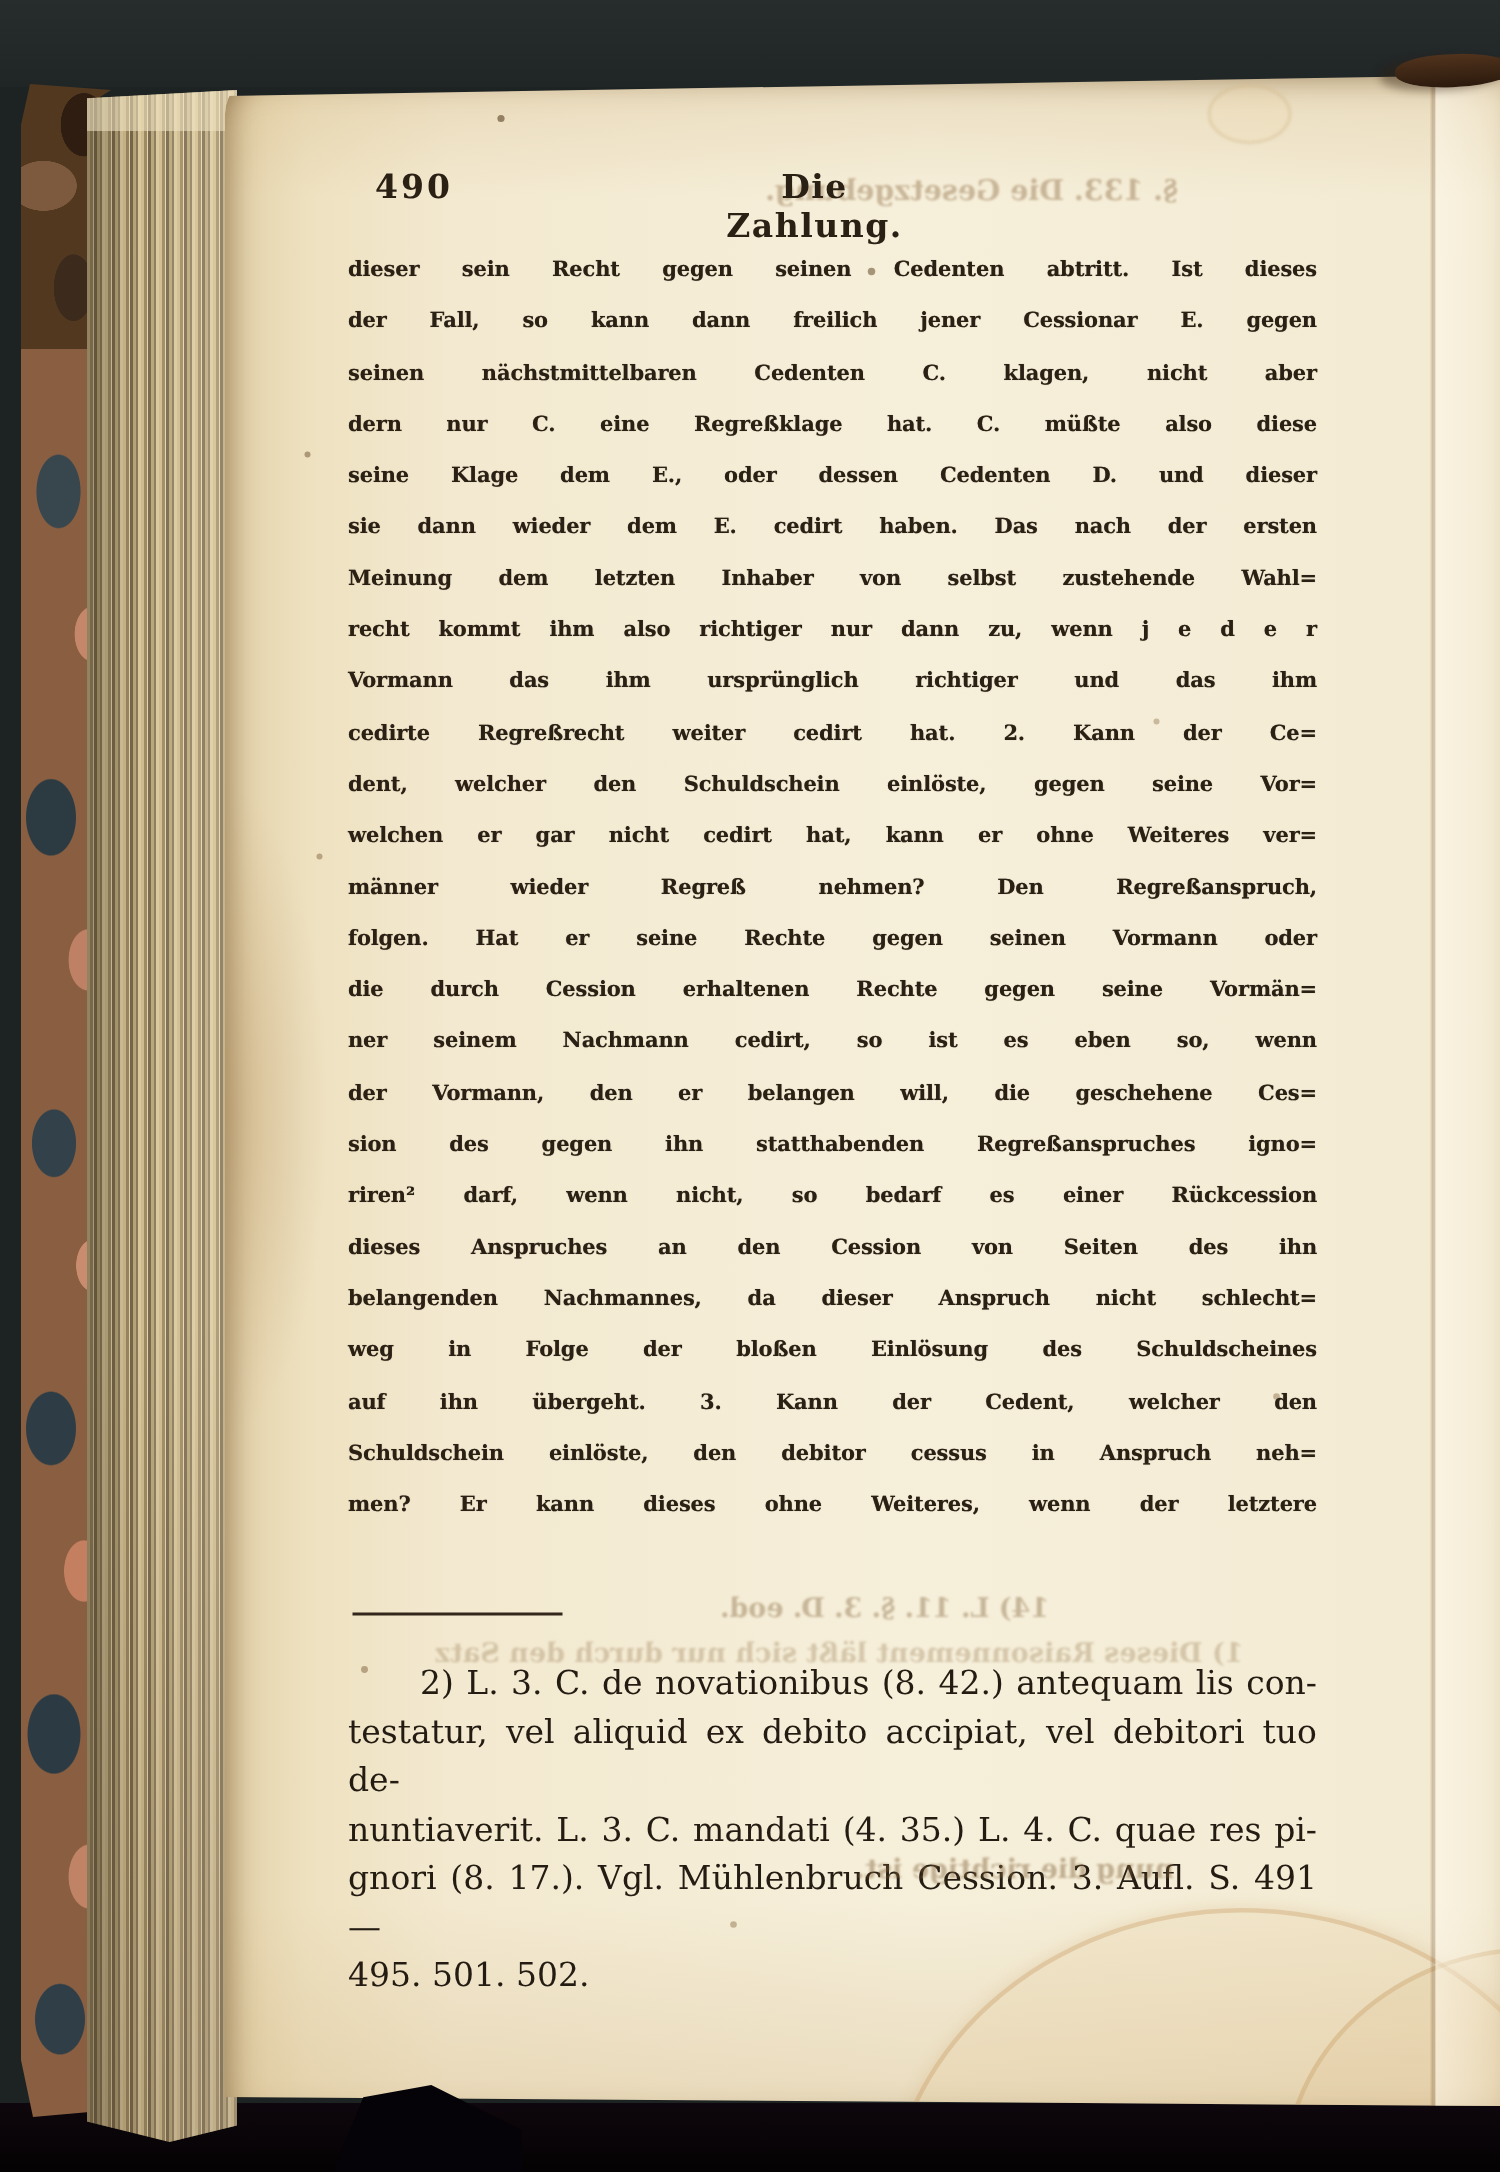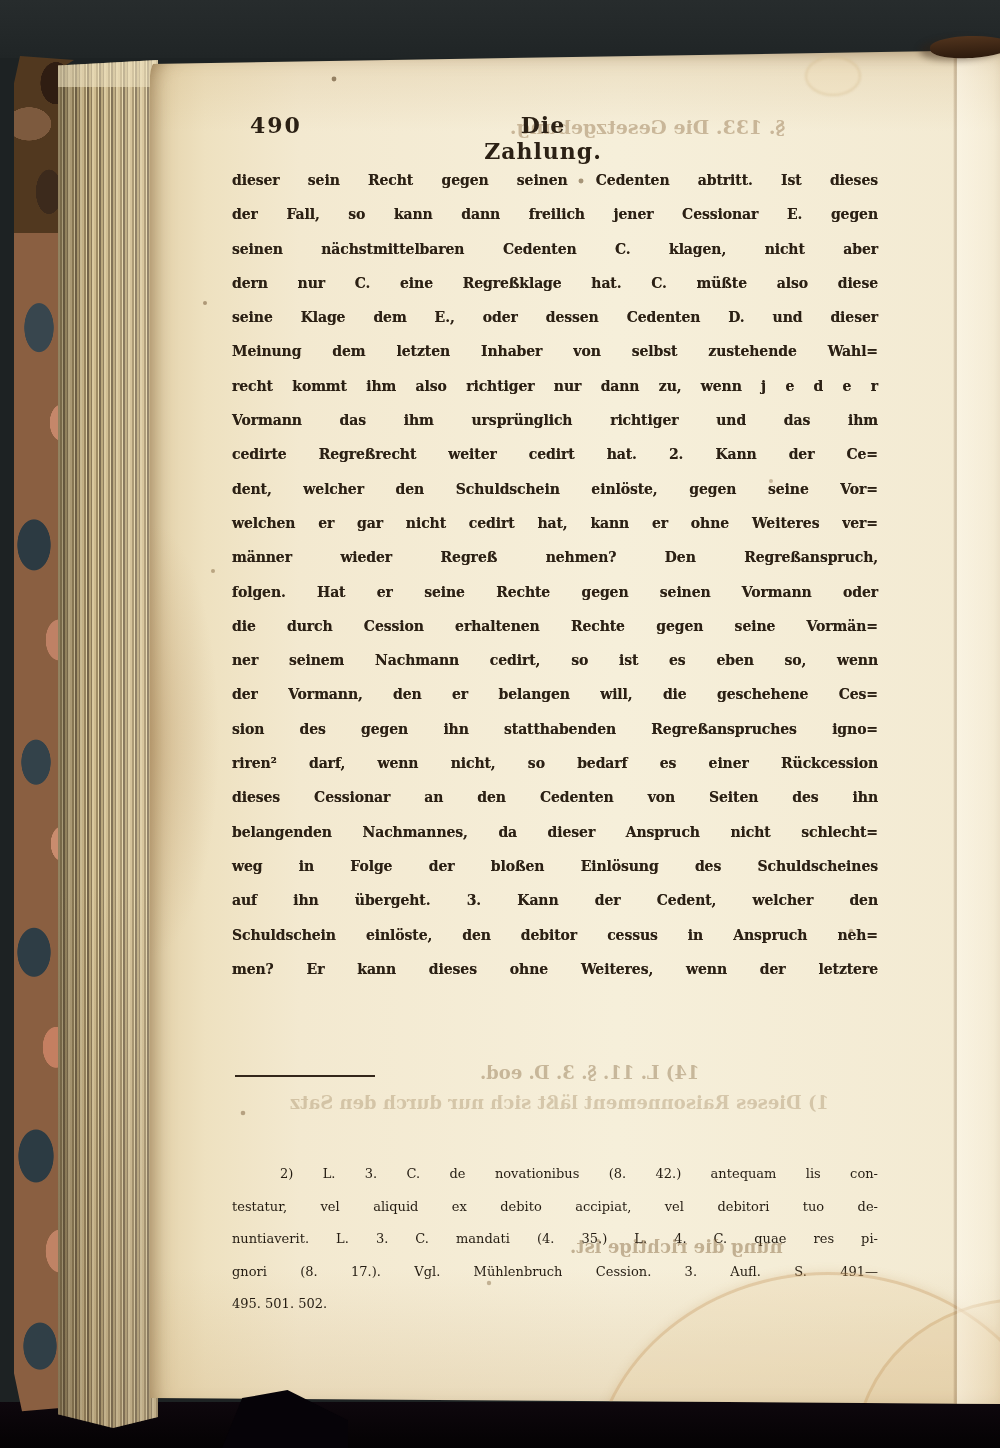--- a/index.html
+++ b/index.html
@@ -54,21 +54,21 @@
     background:linear-gradient(90deg,rgba(255,250,238,.55),rgba(246,236,214,.2));}
   .pagenum{position:absolute;left:100px;top:62px;font-size:22px;font-weight:bold;
     letter-spacing:2px;}
   .rhead{position:absolute;left:287px;top:62px;width:132px;font-size:22px;
     font-weight:bold;text-align:center;letter-spacing:1px;margin-left:40px;}
   .bodytext{position:absolute;left:82px;top:113px;width:646px;font-size:14px;
     font-weight:bold;line-height:34.3px;letter-spacing:-.1px;
     text-shadow:0 0 .5px rgba(43,32,20,.55);}
   .bline{text-align:justify;text-align-last:justify;white-space:normal;}
   .frule{position:absolute;left:85px;top:1025px;width:140px;height:2px;background:#33261a;}
-  .footnote{position:absolute;left:82px;top:1108px;width:646px;font-size:13px;
+  .footnote{position:absolute;left:82px;top:1057px;width:646px;font-size:22px;
     line-height:32.5px;color:#241c12;}
   .fline{text-align:justify;text-align-last:justify;}
   .fline.first{text-indent:48px;}
   .fline.last{text-align-last:left;}
   .ghost{position:absolute;transform:scaleX(-1);color:rgba(140,108,66,.42);
     filter:blur(.7px);font-weight:bold;white-space:nowrap;pointer-events:none;}
   .ghost.g1{left:360px;top:66px;font-size:19px;}
   .ghost.g2{left:330px;top:1012px;font-size:18px;color:rgba(130,100,60,.4);}
   .ghost.g3{left:140px;top:1042px;font-size:18px;color:rgba(140,108,66,.3);}
   .ghost.g4{left:420px;top:1186px;font-size:18px;color:rgba(130,100,60,.45);}
@@ -110,34 +110,35 @@
 
     <div class="pagenum">490</div>
     <div class="rhead">Die Zahlung.</div>
 
     <div class="bodytext">
       <div class="bline">dieser sein Recht gegen seinen Cedenten abtritt. Ist dieses</div>
       <div class="bline">der Fall, so kann dann freilich jener Cessionar E. gegen</div>
       <div class="bline">seinen nächstmittelbaren Cedenten C. klagen, nicht aber</div>
       <div class="bline">dern nur C. eine Regreßklage hat. C. müßte also diese</div>
       <div class="bline">seine Klage dem E., oder dessen Cedenten D. und dieser</div>
+      <div class="bline">sie dann wieder dem E. cedirt haben. Das nach der ersten</div>
       <div class="bline">Meinung dem letzten Inhaber von selbst zustehende Wahl=</div>
       <div class="bline">recht kommt ihm also richtiger nur dann zu, wenn j e d e r</div>
       <div class="bline">Vormann das ihm ursprünglich richtiger und das ihm</div>
       <div class="bline">cedirte Regreßrecht weiter cedirt hat. 2. Kann der Ce=</div>
       <div class="bline">dent, welcher den Schuldschein einlöste, gegen seine Vor=</div>
       <div class="bline">welchen er gar nicht cedirt hat, kann er ohne Weiteres ver=</div>
       <div class="bline">männer wieder Regreß nehmen? Den Regreßanspruch,</div>
       <div class="bline">folgen. Hat er seine Rechte gegen seinen Vormann oder</div>
       <div class="bline">die durch Cession erhaltenen Rechte gegen seine Vormän=</div>
       <div class="bline">ner seinem Nachmann cedirt, so ist es eben so, wenn</div>
       <div class="bline">der Vormann, den er belangen will, die geschehene Ces=</div>
       <div class="bline">sion des gegen ihn statthabenden Regreßanspruches igno=</div>
       <div class="bline">riren² darf, wenn nicht, so bedarf es einer Rückcession</div>
-      <div class="bline">dieses Cessionar an den Cedenten von Seiten des ihn</div>
+      <div class="bline">dieses Anspruches an den Cession von Seiten des ihn</div>
       <div class="bline">belangenden Nachmannes, da dieser Anspruch nicht schlecht=</div>
       <div class="bline">weg in Folge der bloßen Einlösung des Schuldscheines</div>
       <div class="bline">auf ihn übergeht. 3. Kann der Cedent, welcher den</div>
       <div class="bline">Schuldschein einlöste, den debitor cessus in Anspruch neh=</div>
       <div class="bline">men? Er kann dieses ohne Weiteres, wenn der letztere</div>
     </div>
 
     <span class="ghost g2">14) L. 11. §. 3. D. eod.</span>
     <span class="ghost g3">1) Dieses Raisonnement läßt sich nur durch den Satz</span>
 

